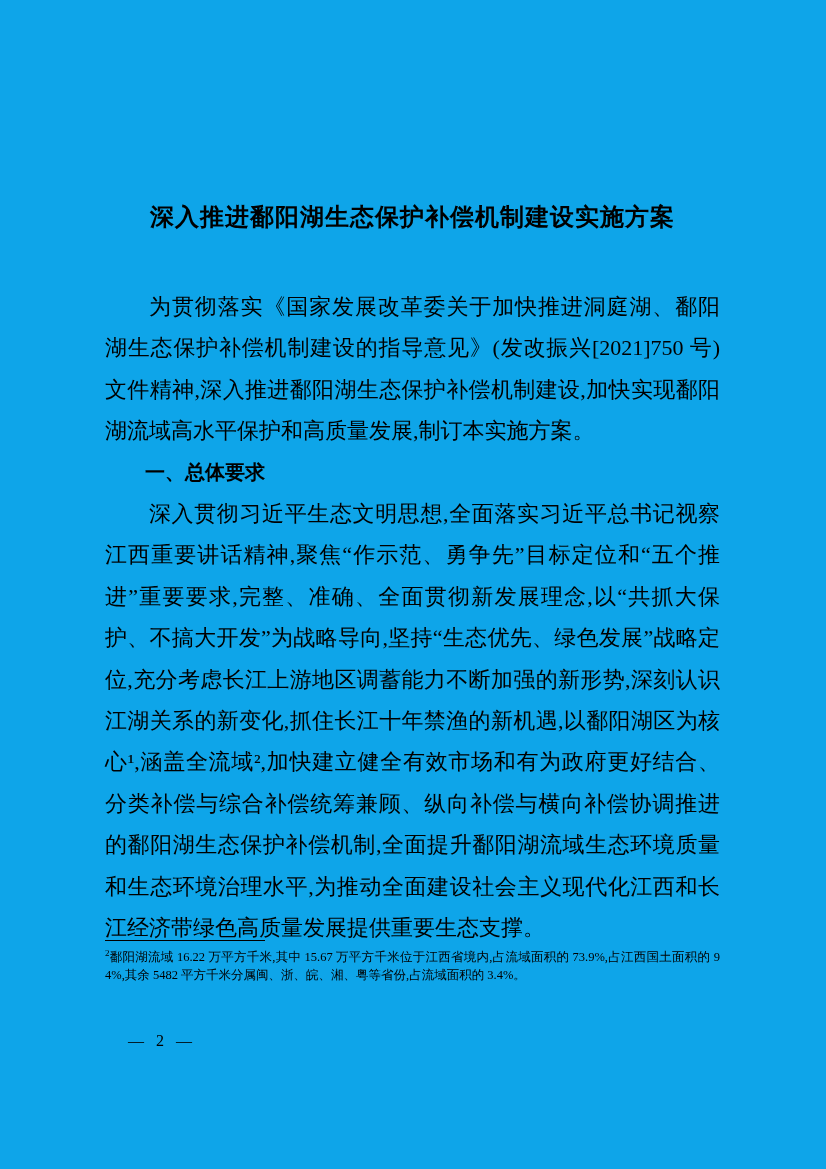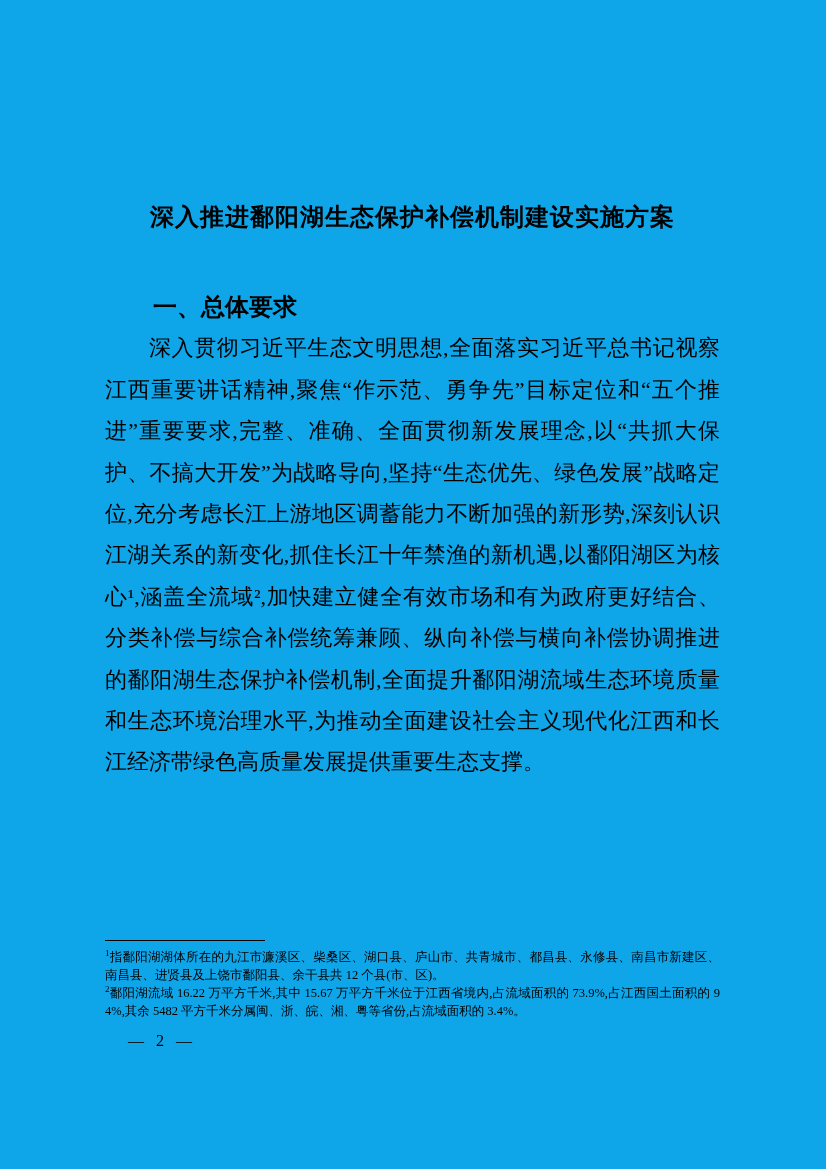--- a/index.html
+++ b/index.html
@@ -34,26 +34,26 @@
   }
   .body-para {
     font-size: 22px;
     line-height: 41.4px;
     text-align: justify;
     text-indent: 2em;
     margin: 0;
     word-break: break-all;
   }
   .section-heading {
-    font-size: 24px;
+    font-size: 20px;
     line-height: 41.4px;
     font-weight: bold;
     text-indent: 2em;
     margin: 0;
-    font-family: Liberation Sans, sans-serif;
+    font-family: Liberation Serif, serif;
   }
   .footnotes {
     position: absolute;
     left: 105px;
     width: 615px;
     top: 940px;
   }
   .footnote-rule {
     width: 160px;
     height: 0;
@@ -82,29 +82,29 @@
   }
 </style>
 </head>
 <body>
 
 <div class="page">
 
   <main class="content">
     <h1 class="doc-title">深入推进鄱阳湖生态保护补偿机制建设实施方案</h1>
 
+    <p class="body-para">为贯彻落实《国家发展改革委关于加快推进洞庭湖、鄱阳湖生态保护补偿机制建设的指导意见》(发改振兴[2021]750 号)文件精神,深入推进鄱阳湖生态保护补偿机制建设,加快实现鄱阳湖流域高水平保护和高质量发展,制订本实施方案。</p>
 
     <h2 class="section-heading">一、总体要求</h2>
 
     <p class="body-para">深入贯彻习近平生态文明思想,全面落实习近平总书记视察江西重要讲话精神,聚焦“作示范、勇争先”目标定位和“五个推进”重要要求,完整、准确、全面贯彻新发展理念,以“共抓大保护、不搞大开发”为战略导向,坚持“生态优先、绿色发展”战略定位,充分考虑长江上游地区调蓄能力不断加强的新形势,深刻认识江湖关系的新变化,抓住长江十年禁渔的新机遇,以鄱阳湖区为核心¹,涵盖全流域²,加快建立健全有效市场和有为政府更好结合、分类补偿与综合补偿统筹兼顾、纵向补偿与横向补偿协调推进的鄱阳湖生态保护补偿机制,全面提升鄱阳湖流域生态环境质量和生态环境治理水平,为推动全面建设社会主义现代化江西和长江经济带绿色高质量发展提供重要生态支撑。</p>
   </main>
 
   <footer class="footnotes">
     <div class="footnote-rule"></div>
 
-    <p class="footnote"><sup>1</sup><span>指鄱阳湖湖体所在的九江市濂溪区、柴桑区、湖口县、庐山市、共青城市、都昌县、永修县、南昌市新建区、南昌县、进贤县及上饶市鄱阳县、余干县共 12 个县(市、区)。</span></p>
 
     <p class="footnote"><sup>2</sup><span>鄱阳湖流域 16.22 万平方千米,其中 15.67 万平方千米位于江西省境内,占流域面积的 73.9%,占江西国土面积的 94%,其余 5482 平方千米分属闽、浙、皖、湘、粤等省份,占流域面积的 3.4%。</span></p>
   </footer>
 
   <div class="page-number">— 2 —</div>
 
 </div>
 
 </body></html>

